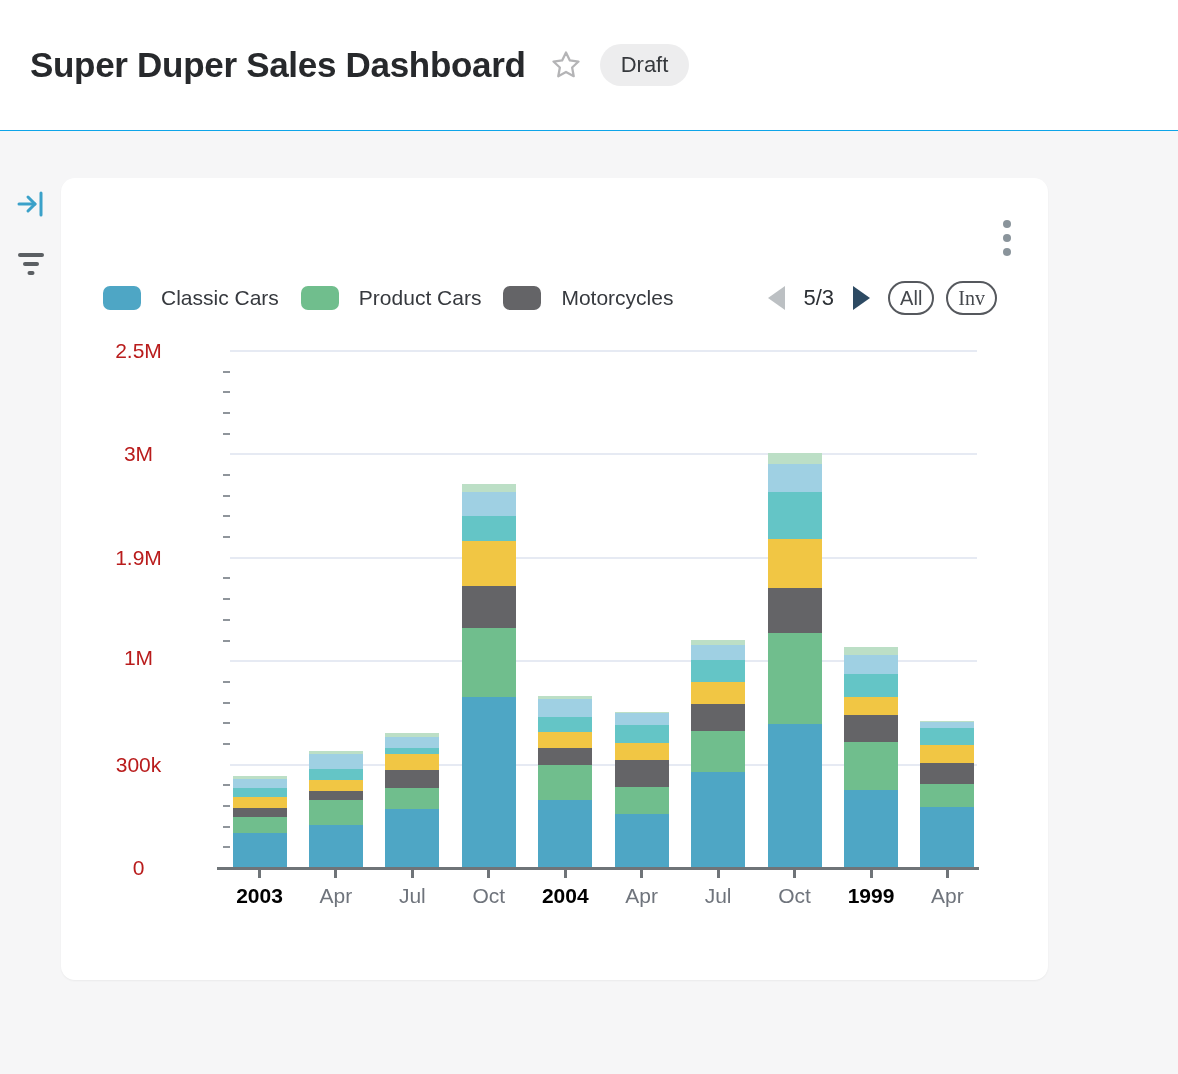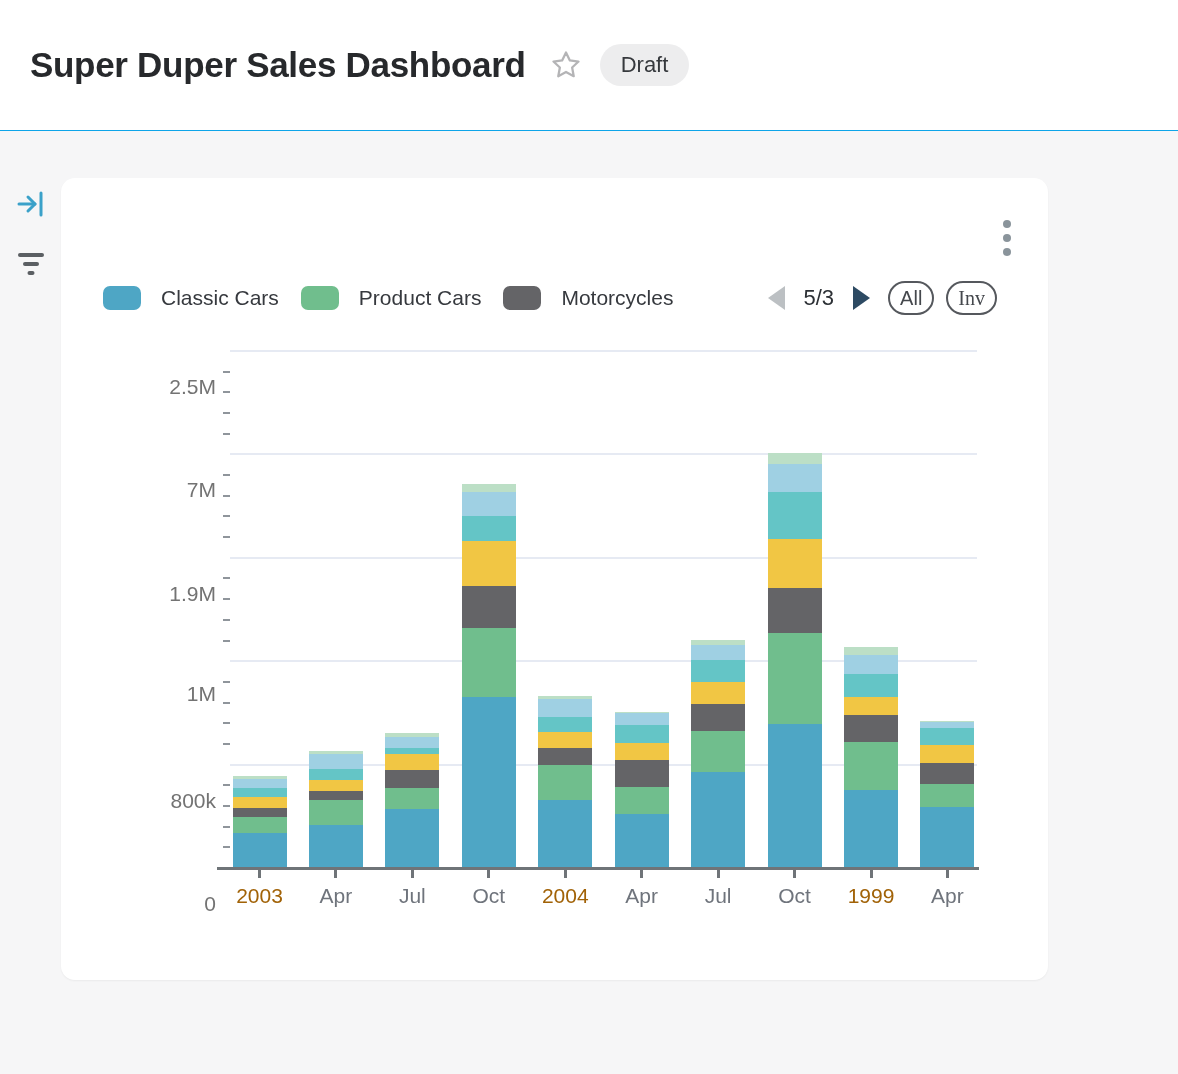--- a/index.html
+++ b/index.html
@@ -59,23 +59,23 @@
   }
   .legend-btn + .legend-btn { margin-left:12px;font-family:Liberation Serif, serif; }
   .legend-btn:first-of-type { margin-left:18px; }
   
   .chart-canvas { position:absolute; inset:0; }
   .chart-canvas > div { position:absolute; }
   .gridline { background:#e6eaf3; height:2px; }
   .axis-line { background:#6f7478; height:3px; }
   .x-tick { background:#6f7478; width:3px; height:8px; }
   .minor-tick { background:#8f959b; width:7px; height:2px; }
-  .y-label { color:#737373; font-size:21px; text-align:right; width:155px; left:0; line-height:22px;margin-top:36px; }
+  .y-label { color:#b91c1c; font-size:21px; text-align:center; width:155px; left:0; line-height:22px; }
   .x-label { color:#6f747c; font-size:21px; text-align:center; width:80px; line-height:24px; }
-  .x-label.bold { font-weight:400; color:#a16207; }
+  .x-label.bold { font-weight:700; color:#000000; }
   .bar-seg {}
 </style>
 </head>
 <body>
 
 <header class="app-header">
   <h1 class="page-title">Super Duper Sales Dashboard</h1>
   <span class="star-wrap">
     <svg width="32" height="32" viewBox="0 0 24 24" fill="none" stroke="#b4b4b6" stroke-width="1.7" stroke-linejoin="round">
       <polygon points="12 2.6, 14.9 8.6, 21.4 9.4, 16.6 13.9, 17.8 20.4, 12 17.2, 6.2 20.4, 7.4 13.9, 2.6 9.4, 9.1 8.6"></polygon>
@@ -130,27 +130,27 @@
         <span class="page-indicator">5/3</span>
         <span class="tri tri-right"></span>
         <button class="legend-btn">All</button>
         <button class="legend-btn">Inv</button>
       </div>
     </div>
 
     <div class="chart-canvas">
         <div class="y-label" style="top: 679px;">0</div>
         <div class="gridline" style="left: 169px; width: 747px; top: 585.6px;"></div>
-        <div class="y-label" style="top: 575.6px;">800k</div>
+        <div class="y-label" style="top: 575.6px;">300k</div>
         <div class="gridline" style="left: 169px; width: 747px; top: 482.2px;"></div>
         <div class="y-label" style="top: 469px;">1M</div>
         <div class="gridline" style="left: 169px; width: 747px; top: 378.8px;"></div>
         <div class="y-label" style="top: 368.8px;">1.9M</div>
         <div class="gridline" style="left: 169px; width: 747px; top: 275.4px;"></div>
-        <div class="y-label" style="top: 265.4px;">7M</div>
+        <div class="y-label" style="top: 265.4px;">3M</div>
         <div class="gridline" style="left: 169px; width: 747px; top: 172px;"></div>
         <div class="y-label" style="top: 162px;">2.5M</div>
         <div class="minor-tick" style="left: 162px; top: 668.32px;"></div>
         <div class="minor-tick" style="left: 162px; top: 647.64px;"></div>
         <div class="minor-tick" style="left: 162px; top: 626.96px;"></div>
         <div class="minor-tick" style="left: 162px; top: 606.28px;"></div>
         <div class="minor-tick" style="left: 162px; top: 564.92px;"></div>
         <div class="minor-tick" style="left: 162px; top: 544.24px;"></div>
         <div class="minor-tick" style="left: 162px; top: 523.56px;"></div>
         <div class="minor-tick" style="left: 162px; top: 502.88px;"></div>

